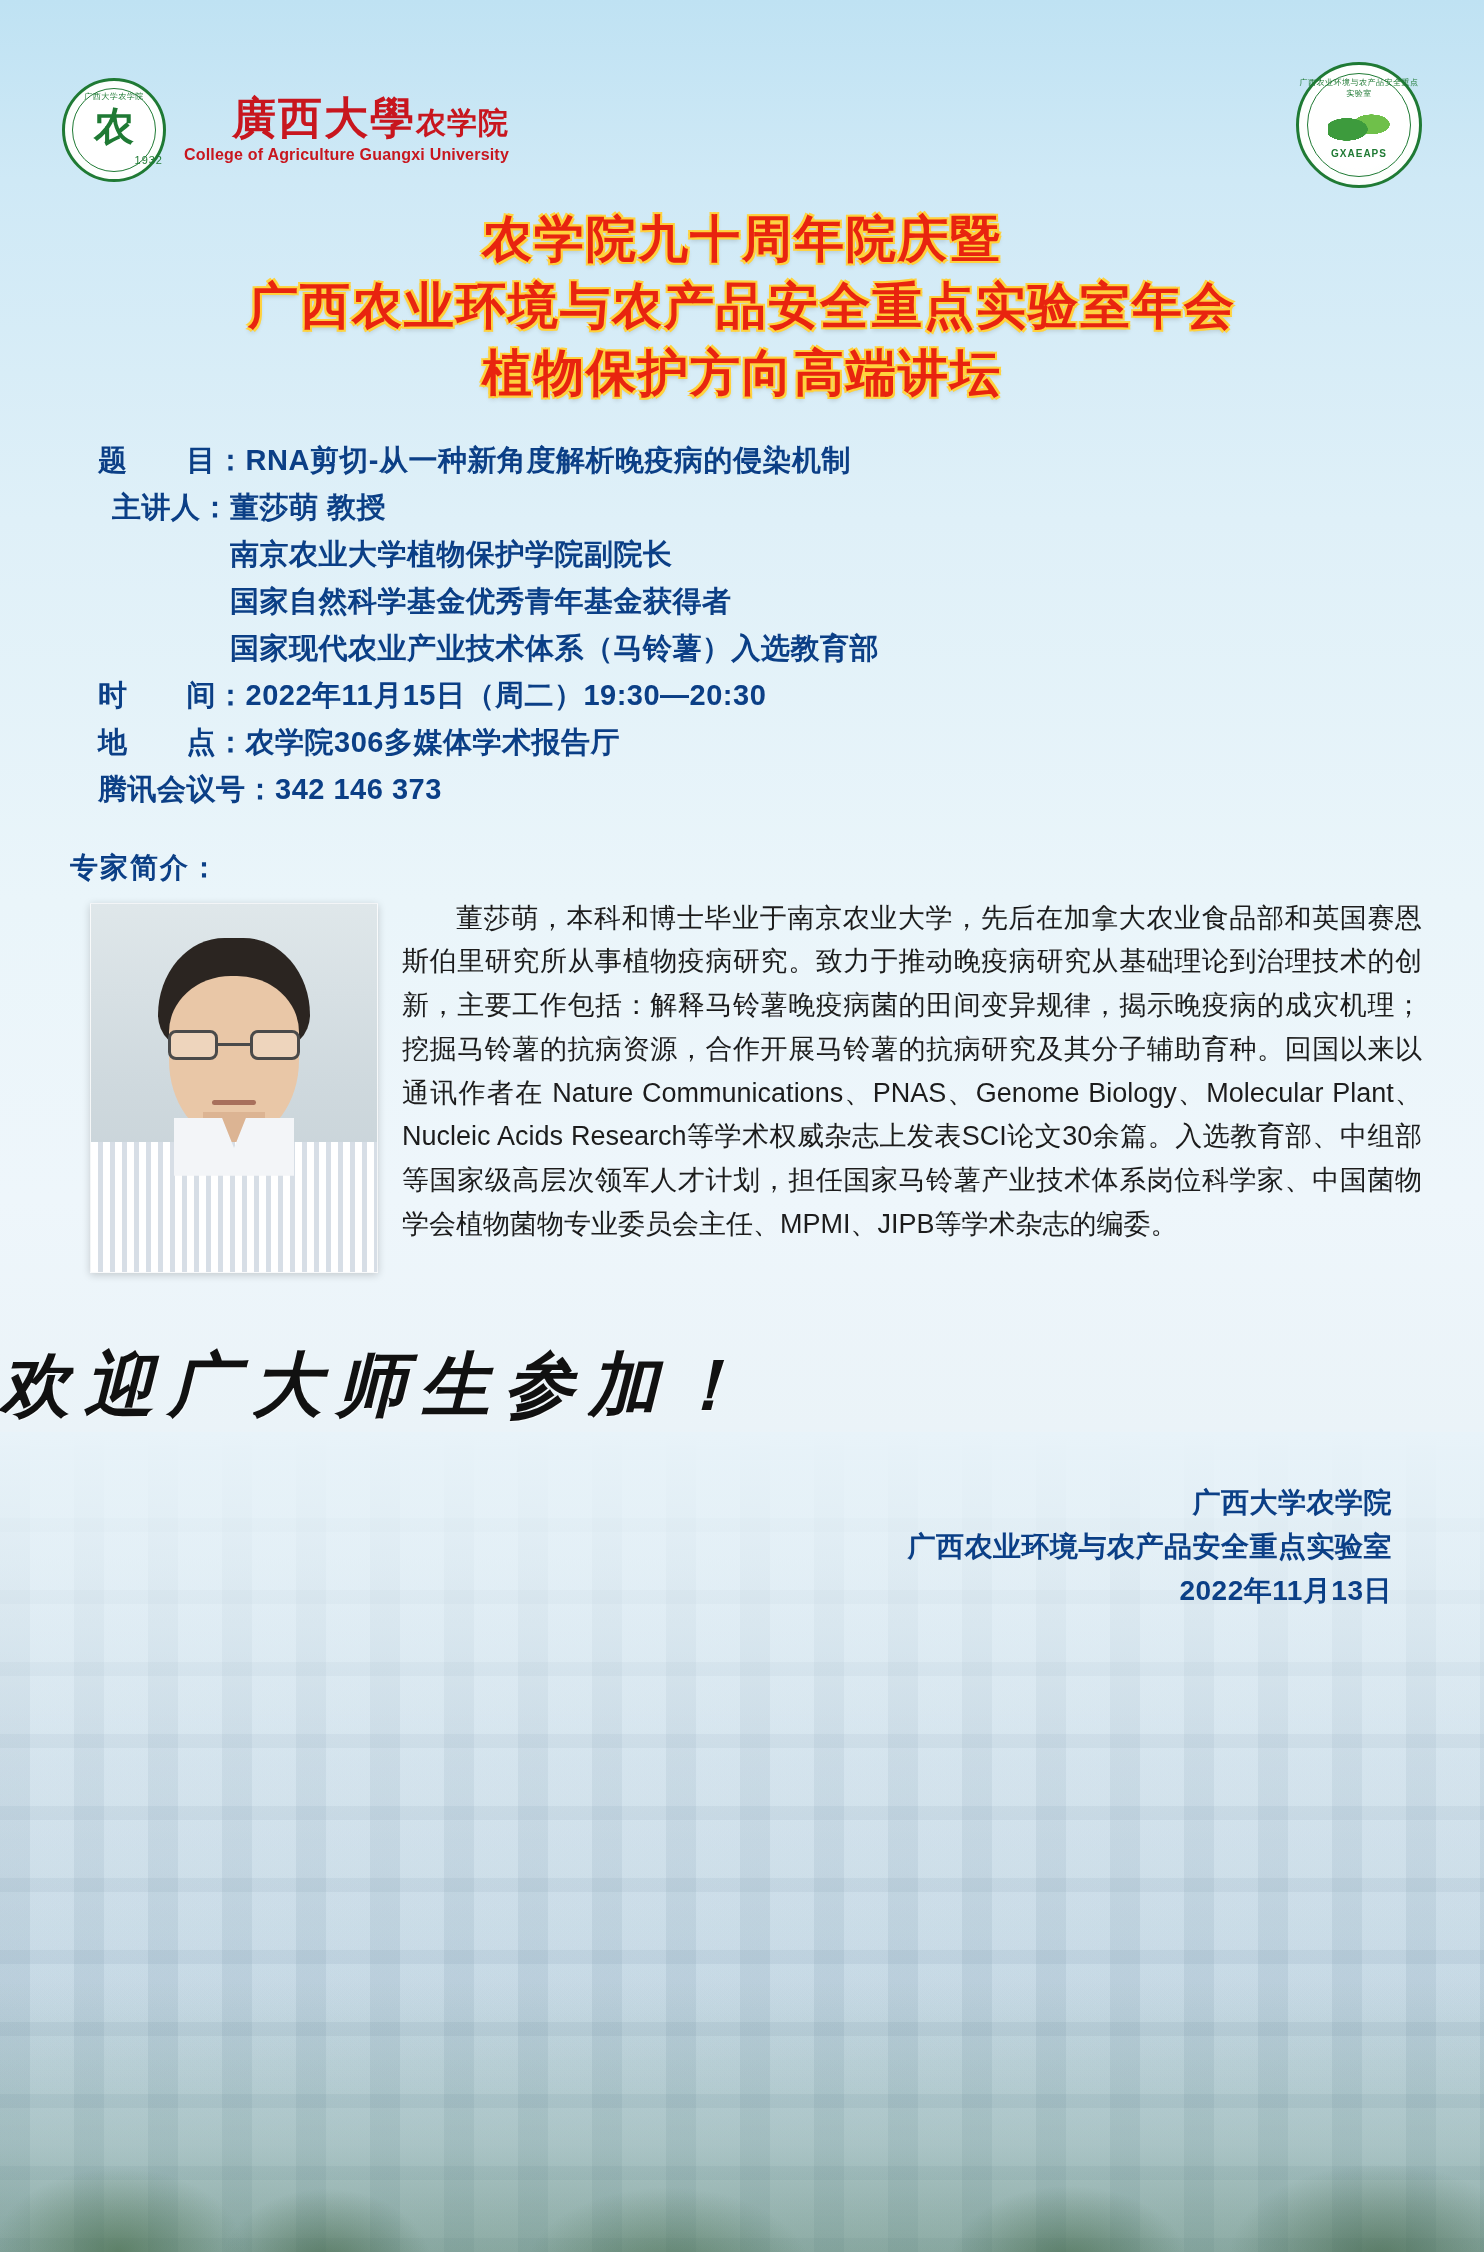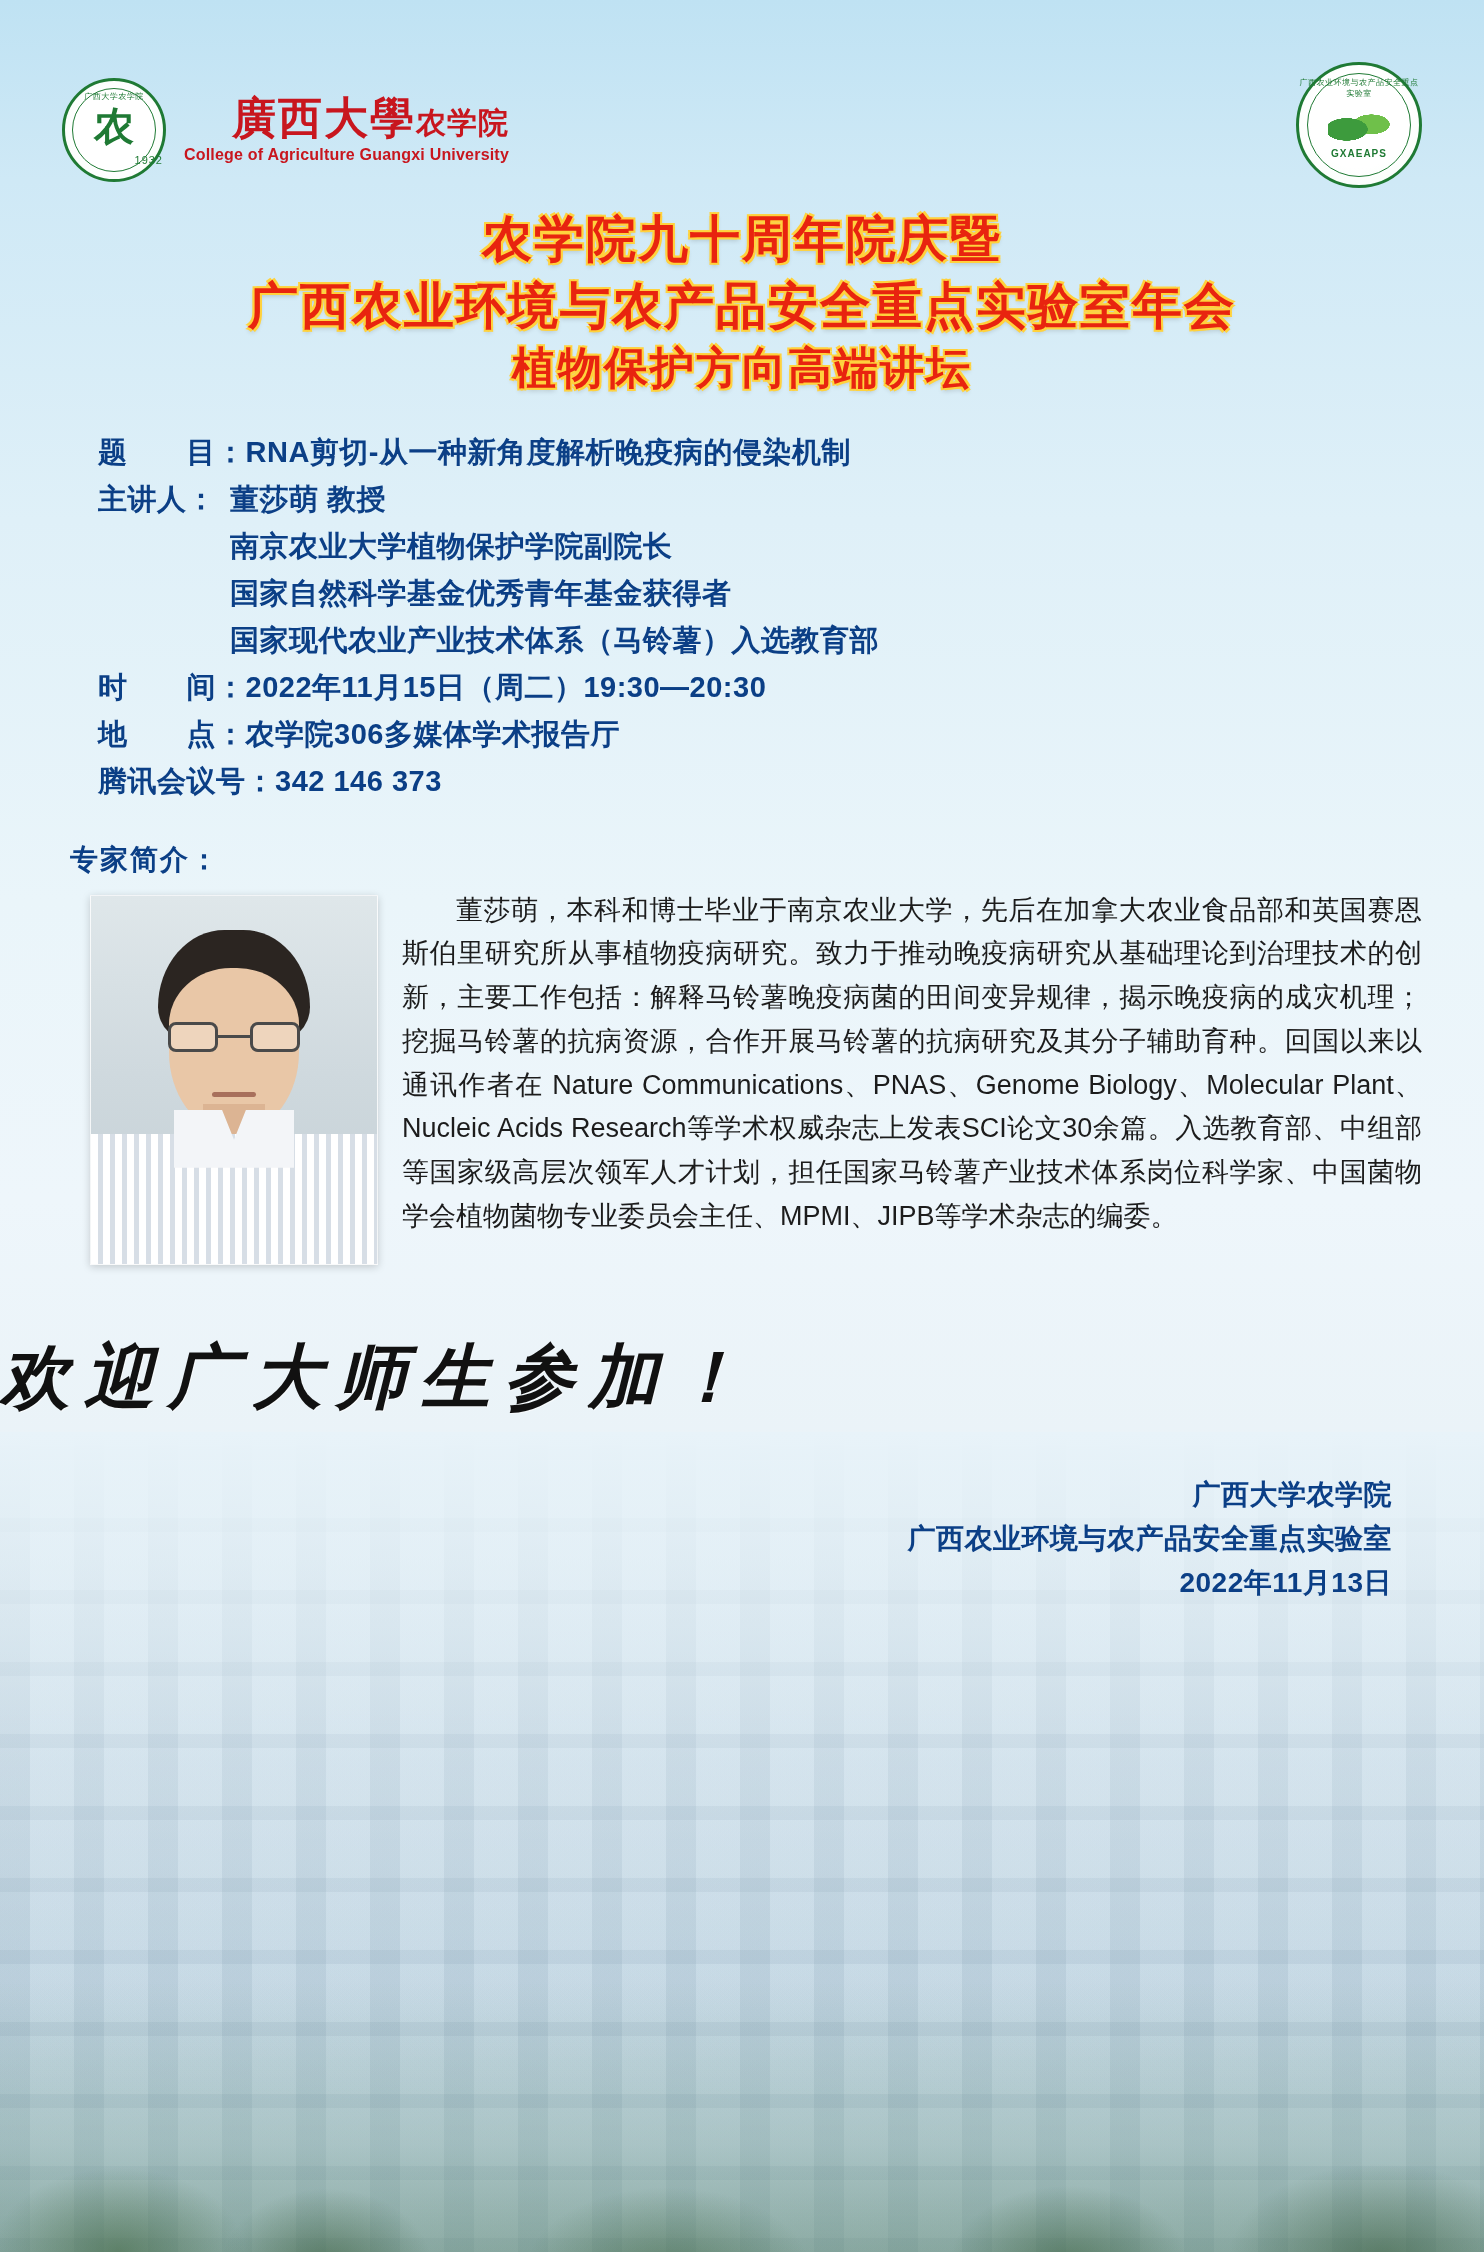--- a/index.html
+++ b/index.html
@@ -212,40 +212,41 @@
     letter-spacing: 2px;
     text-shadow:
       -2px -2px 0 #ffd23d,
       2px -2px 0 #ffd23d,
       -2px 2px 0 #ffd23d,
       2px 2px 0 #ffd23d,
       0 3px 5px rgba(0,0,0,0.18);
   }
   .title-1 { font-size: 50px; }
   .title-2 { font-size: 50px; }
-  .title-3 { font-size: 44px; }
+  .title-3 { font-size: 50px; }
 
   
   .info {
     margin: 30px 0 0 0;
     padding: 0 96px 0 98px;
     color: #0b3f86;
     font-weight: bold;
     font-size: 29px;
     line-height: 1.62;
     letter-spacing: 0.5px;
   }
   .info-row {
     display: flex;
     align-items: baseline;
     white-space: nowrap;
   }
   .info-label {
     display: inline-block;
     min-width: 132px;
+    text-align: right;
   }
   .info-label.wide { min-width: 132px; }
   .info-value { }
   .info-indent {
     padding-left: 132px;
   }
 
   
   .bio-heading {
     margin: 36px 0 10px 0;

